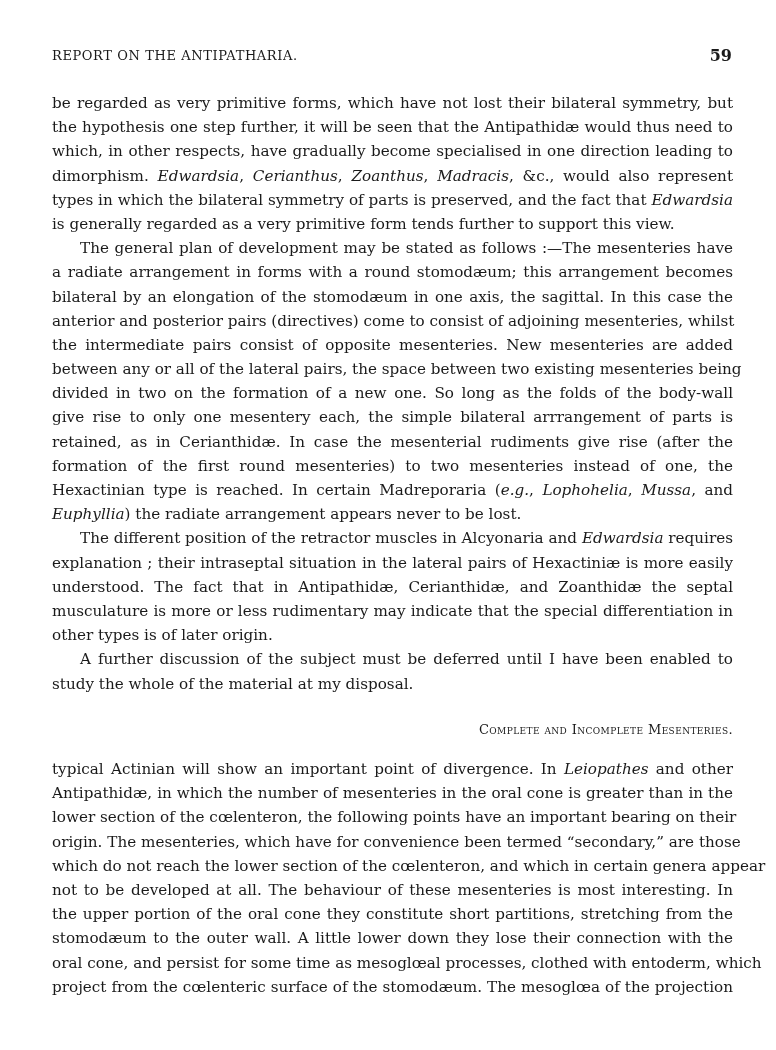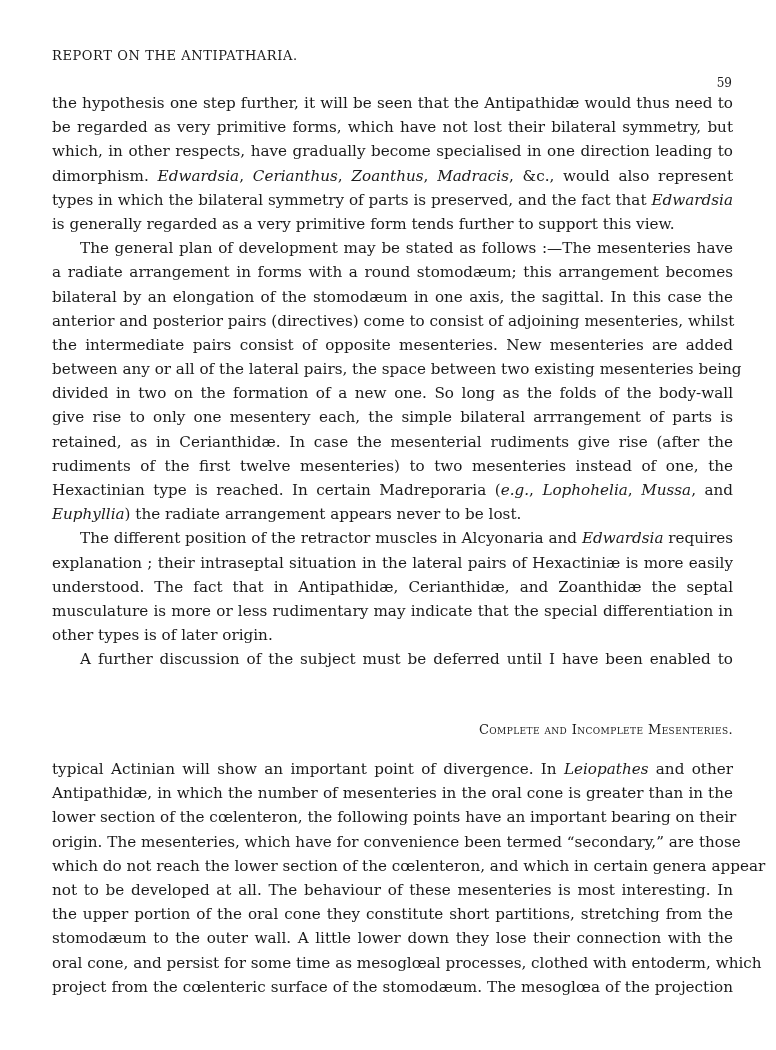--- a/index.html
+++ b/index.html
@@ -1,59 +1,60 @@
 <!DOCTYPE html>
 <html><head>
   <meta charset="utf-8">
   <style>
     html, body { margin: 0; padding: 0; background: #ffffff; }
     body { width: 776px; height: 1050px; position: relative; overflow: hidden; color: #1a1a1a; font-family: "DejaVu Serif", serif; }
     .header { position: absolute; top: 46px; left: 52px; width: 680px; height: 24px; }
     .running-title { position: absolute; left: 0; width: 100%; text-align: left; font-size: 13px; letter-spacing: 0.6px; top: 2px; }
-    .page-number { position: absolute; right: 0; top: 0; font-size: 12px; font-weight: normal; margin-top: 30px; }
+    .page-number { position: absolute; right: 0; top: 0; font-size: 16px; font-weight: bold; }
     .text-block { position: absolute; left: 52px; width: 681px; font-size: 15.2px; line-height: 24.2px; text-align: justify; }
     .line { display: block; height: 24.2px; white-space: nowrap; text-align-last: justify; text-align: justify; }
     .line.last { text-align-last: left; }
     .indent { padding-left: 28px; }
     .italic { font-style: italic; }
     .heading { position: absolute; top: 722px; left: 52px; width: 681px; text-align: right; font-size: 13px; font-variant: small-caps; letter-spacing: 0.4px; }
   </style>
 </head>
 <body>
 
 <div class="header">
   <div class="running-title">REPORT ON THE ANTIPATHARIA.</div>
   <div class="page-number">59</div>
 </div>
 
 <div class="text-block" style="top:91px;">
+  <span class="line">be regarded as very primitive forms, which have not lost their bilateral symmetry, but</span>
   <span class="line">the hypothesis one step further, it will be seen that the Antipathidæ would thus need to</span>
-  <span class="line">be regarded as very primitive forms, which have not lost their bilateral symmetry, but</span>
   <span class="line">which, in other respects, have gradually become specialised in one direction leading to</span>
   <span class="line rich">dimorphism. <i class="italic">Edwardsia</i>, <i class="italic">Cerianthus</i>, <i class="italic">Zoanthus</i>, <i class="italic">Madracis</i>, &amp;c., would also represent</span>
   <span class="line rich">types in which the bilateral symmetry of parts is preserved, and the fact that <i class="italic">Edwardsia</i></span>
   <span class="line last">is generally regarded as a very primitive form tends further to support this view.</span>
   <span class="line indent">The general plan of development may be stated as follows :—The mesenteries have</span>
   <span class="line">a radiate arrangement in forms with a round stomodæum; this arrangement becomes</span>
   <span class="line">bilateral by an elongation of the stomodæum in one axis, the sagittal.  In this case the</span>
   <span class="line">anterior and posterior pairs (directives) come to consist of adjoining mesenteries, whilst</span>
   <span class="line">the intermediate pairs consist of opposite mesenteries.  New mesenteries are added</span>
   <span class="line">between any or all of the lateral pairs, the space between two existing mesenteries being</span>
   <span class="line">divided in two on the formation of a new one.  So long as the folds of the body-wall</span>
   <span class="line">give rise to only one mesentery each, the simple bilateral arrrangement of parts is</span>
   <span class="line">retained, as in Cerianthidæ.  In case the mesenterial rudiments give rise (after the</span>
-  <span class="line">rudiments of the first twelve mesenteries) to two mesenteries instead of one, the</span>
+  <span class="line">formation of the first round mesenteries) to two mesenteries instead of one, the</span>
   <span class="line rich">Hexactinian type is reached.  In certain Madreporaria (<i class="italic">e.g.</i>, <i class="italic">Lophohelia</i>, <i class="italic">Mussa</i>, and</span>
   <span class="line last rich"><i class="italic">Euphyllia</i>) the radiate arrangement appears never to be lost.</span>
   <span class="line indent rich">The different position of the retractor muscles in Alcyonaria and <i class="italic">Edwardsia</i> requires</span>
   <span class="line">explanation ; their intraseptal situation in the lateral pairs of Hexactiniæ is more easily</span>
   <span class="line">understood.  The fact that in Antipathidæ, Cerianthidæ, and Zoanthidæ the septal</span>
   <span class="line">musculature is more or less rudimentary may indicate that the special differentiation in</span>
   <span class="line last">other types is of later origin.</span>
   <span class="line indent">A further discussion of the subject must be deferred until I have been enabled to</span>
+  <span class="line last">study the whole of the material at my disposal.</span>
 </div>
 
 <div class="heading">Complete and Incomplete Mesenteries.</div>
 
 <div class="text-block" style="top:757px;">
   <span class="line rich">typical Actinian will show an important point of divergence.  In <i class="italic">Leiopathes</i> and other</span>
   <span class="line">Antipathidæ, in which the number of mesenteries in the oral cone is greater than in the</span>
   <span class="line">lower section of the cœlenteron, the following points have an important bearing on their</span>
   <span class="line">origin.  The mesenteries, which have for convenience been termed “secondary,” are those</span>
   <span class="line">which do not reach the lower section of the cœlenteron, and which in certain genera appear</span>

